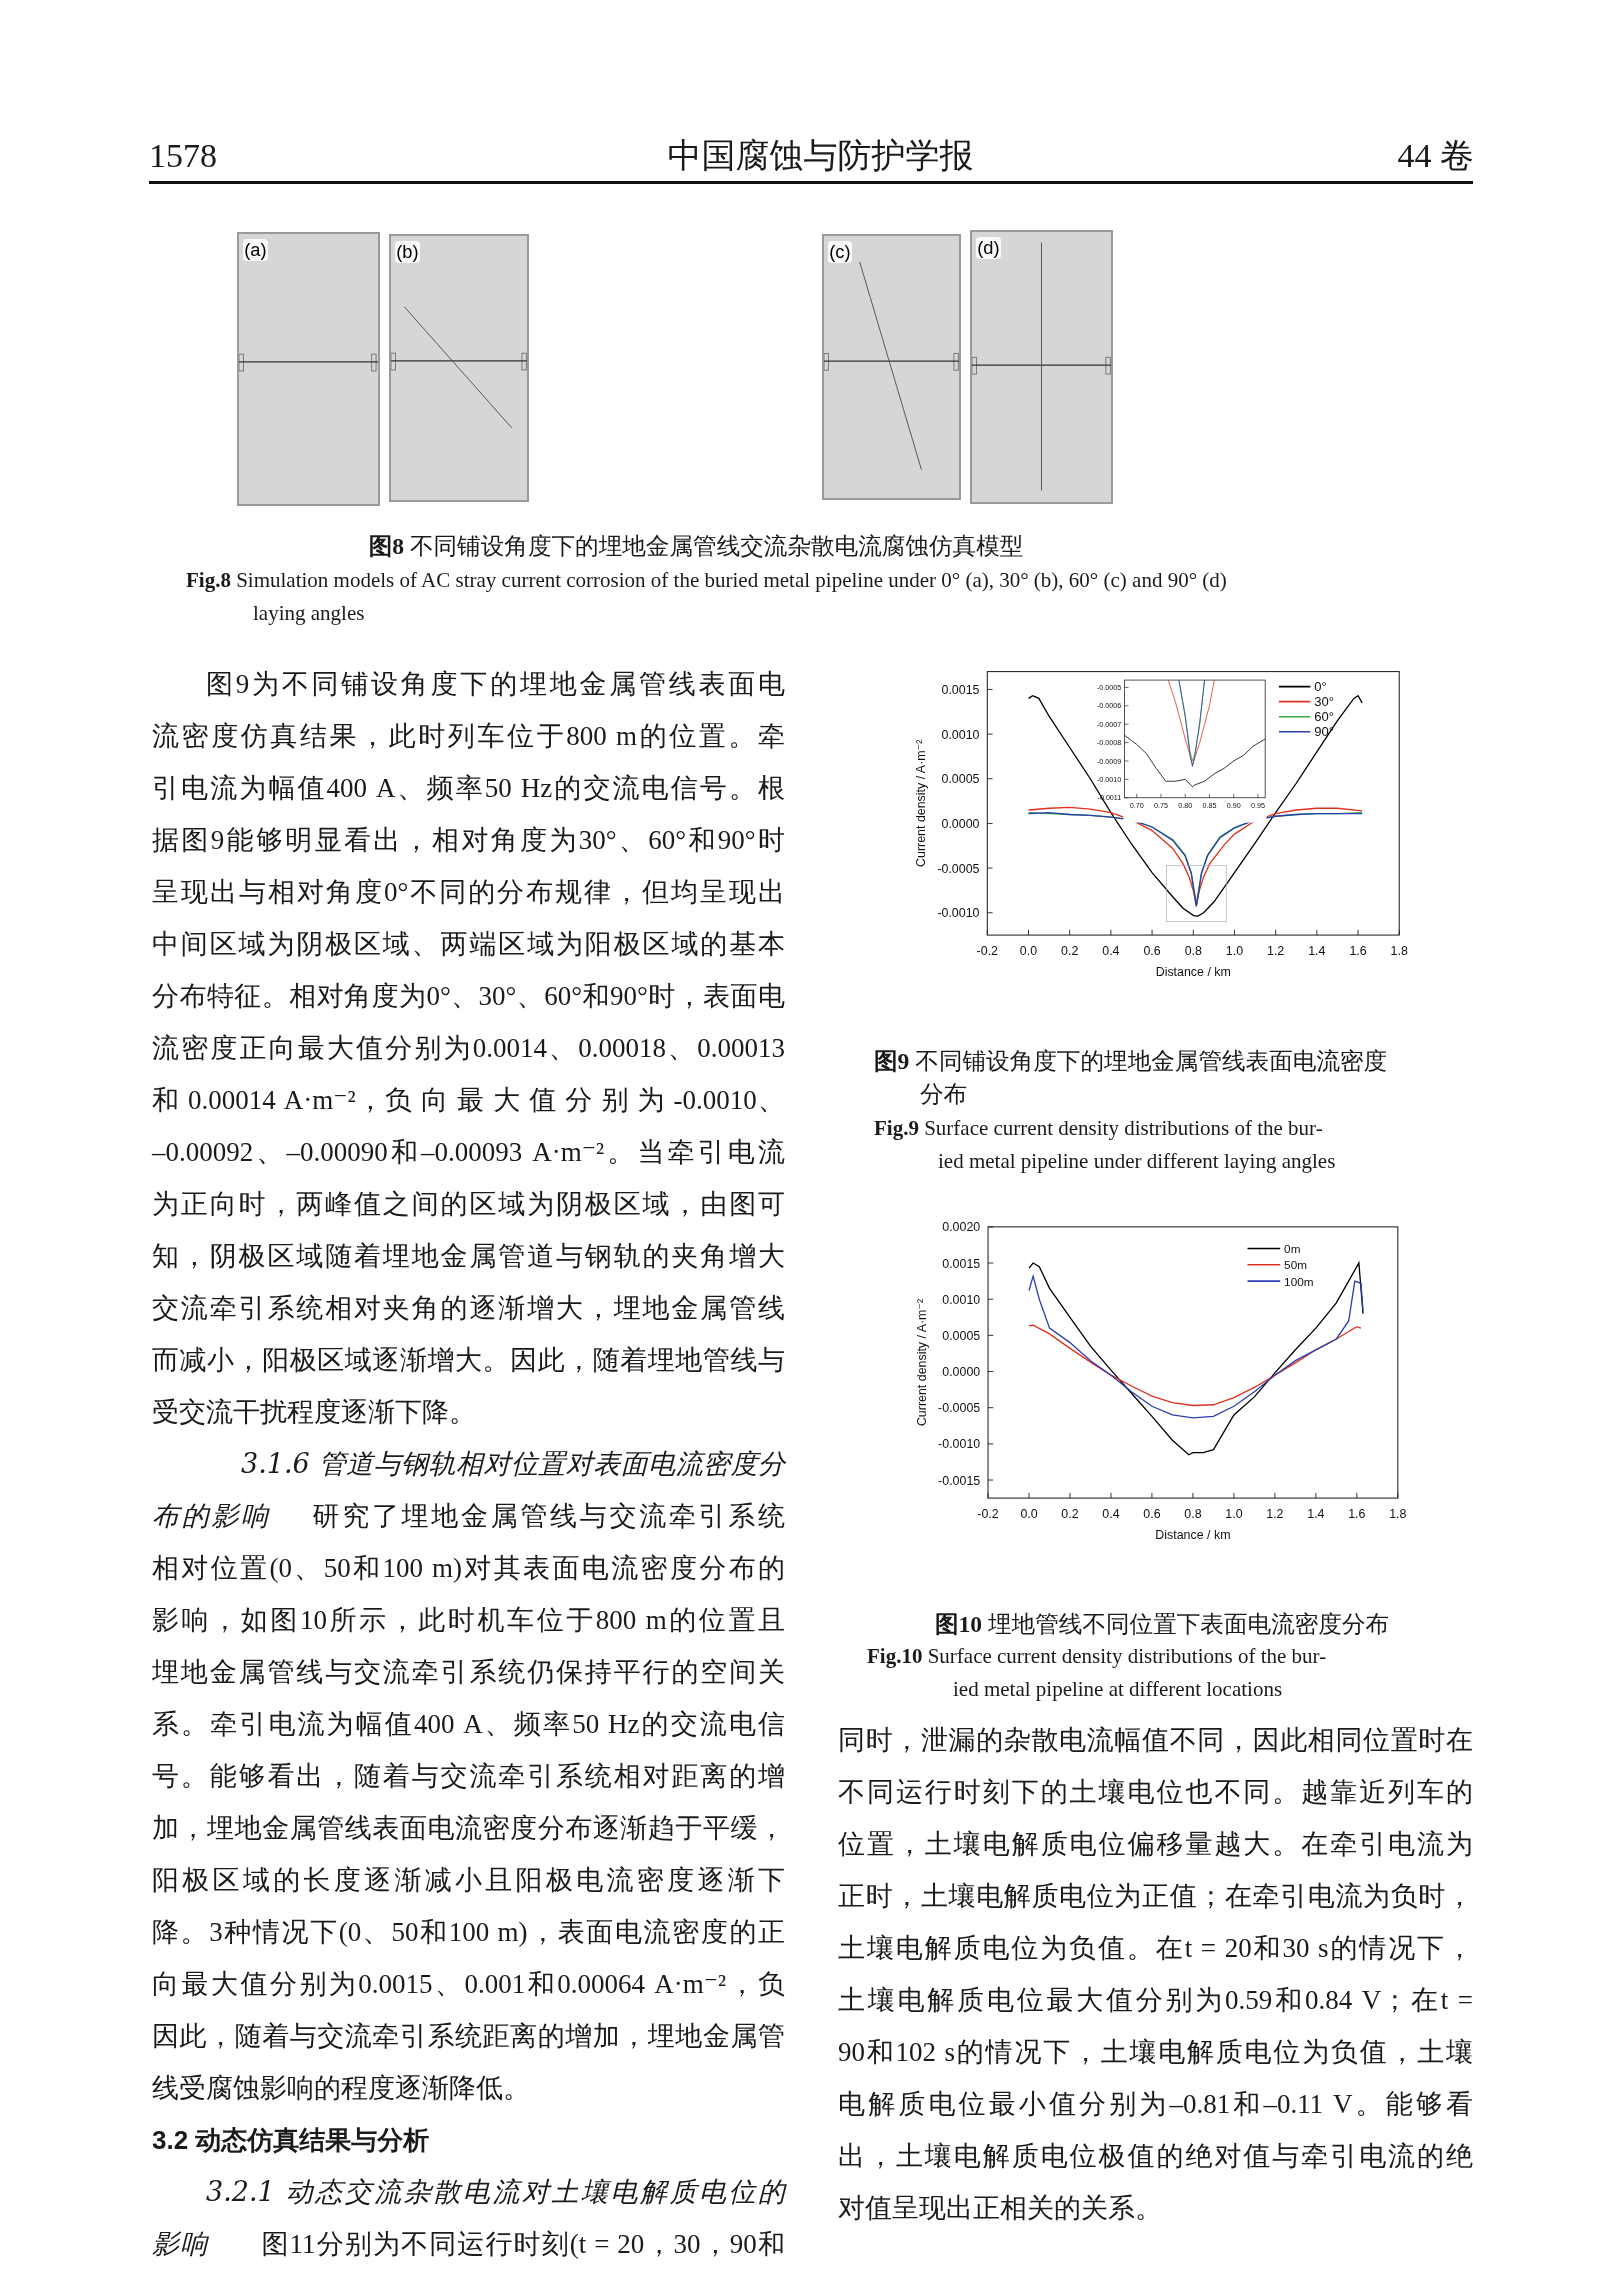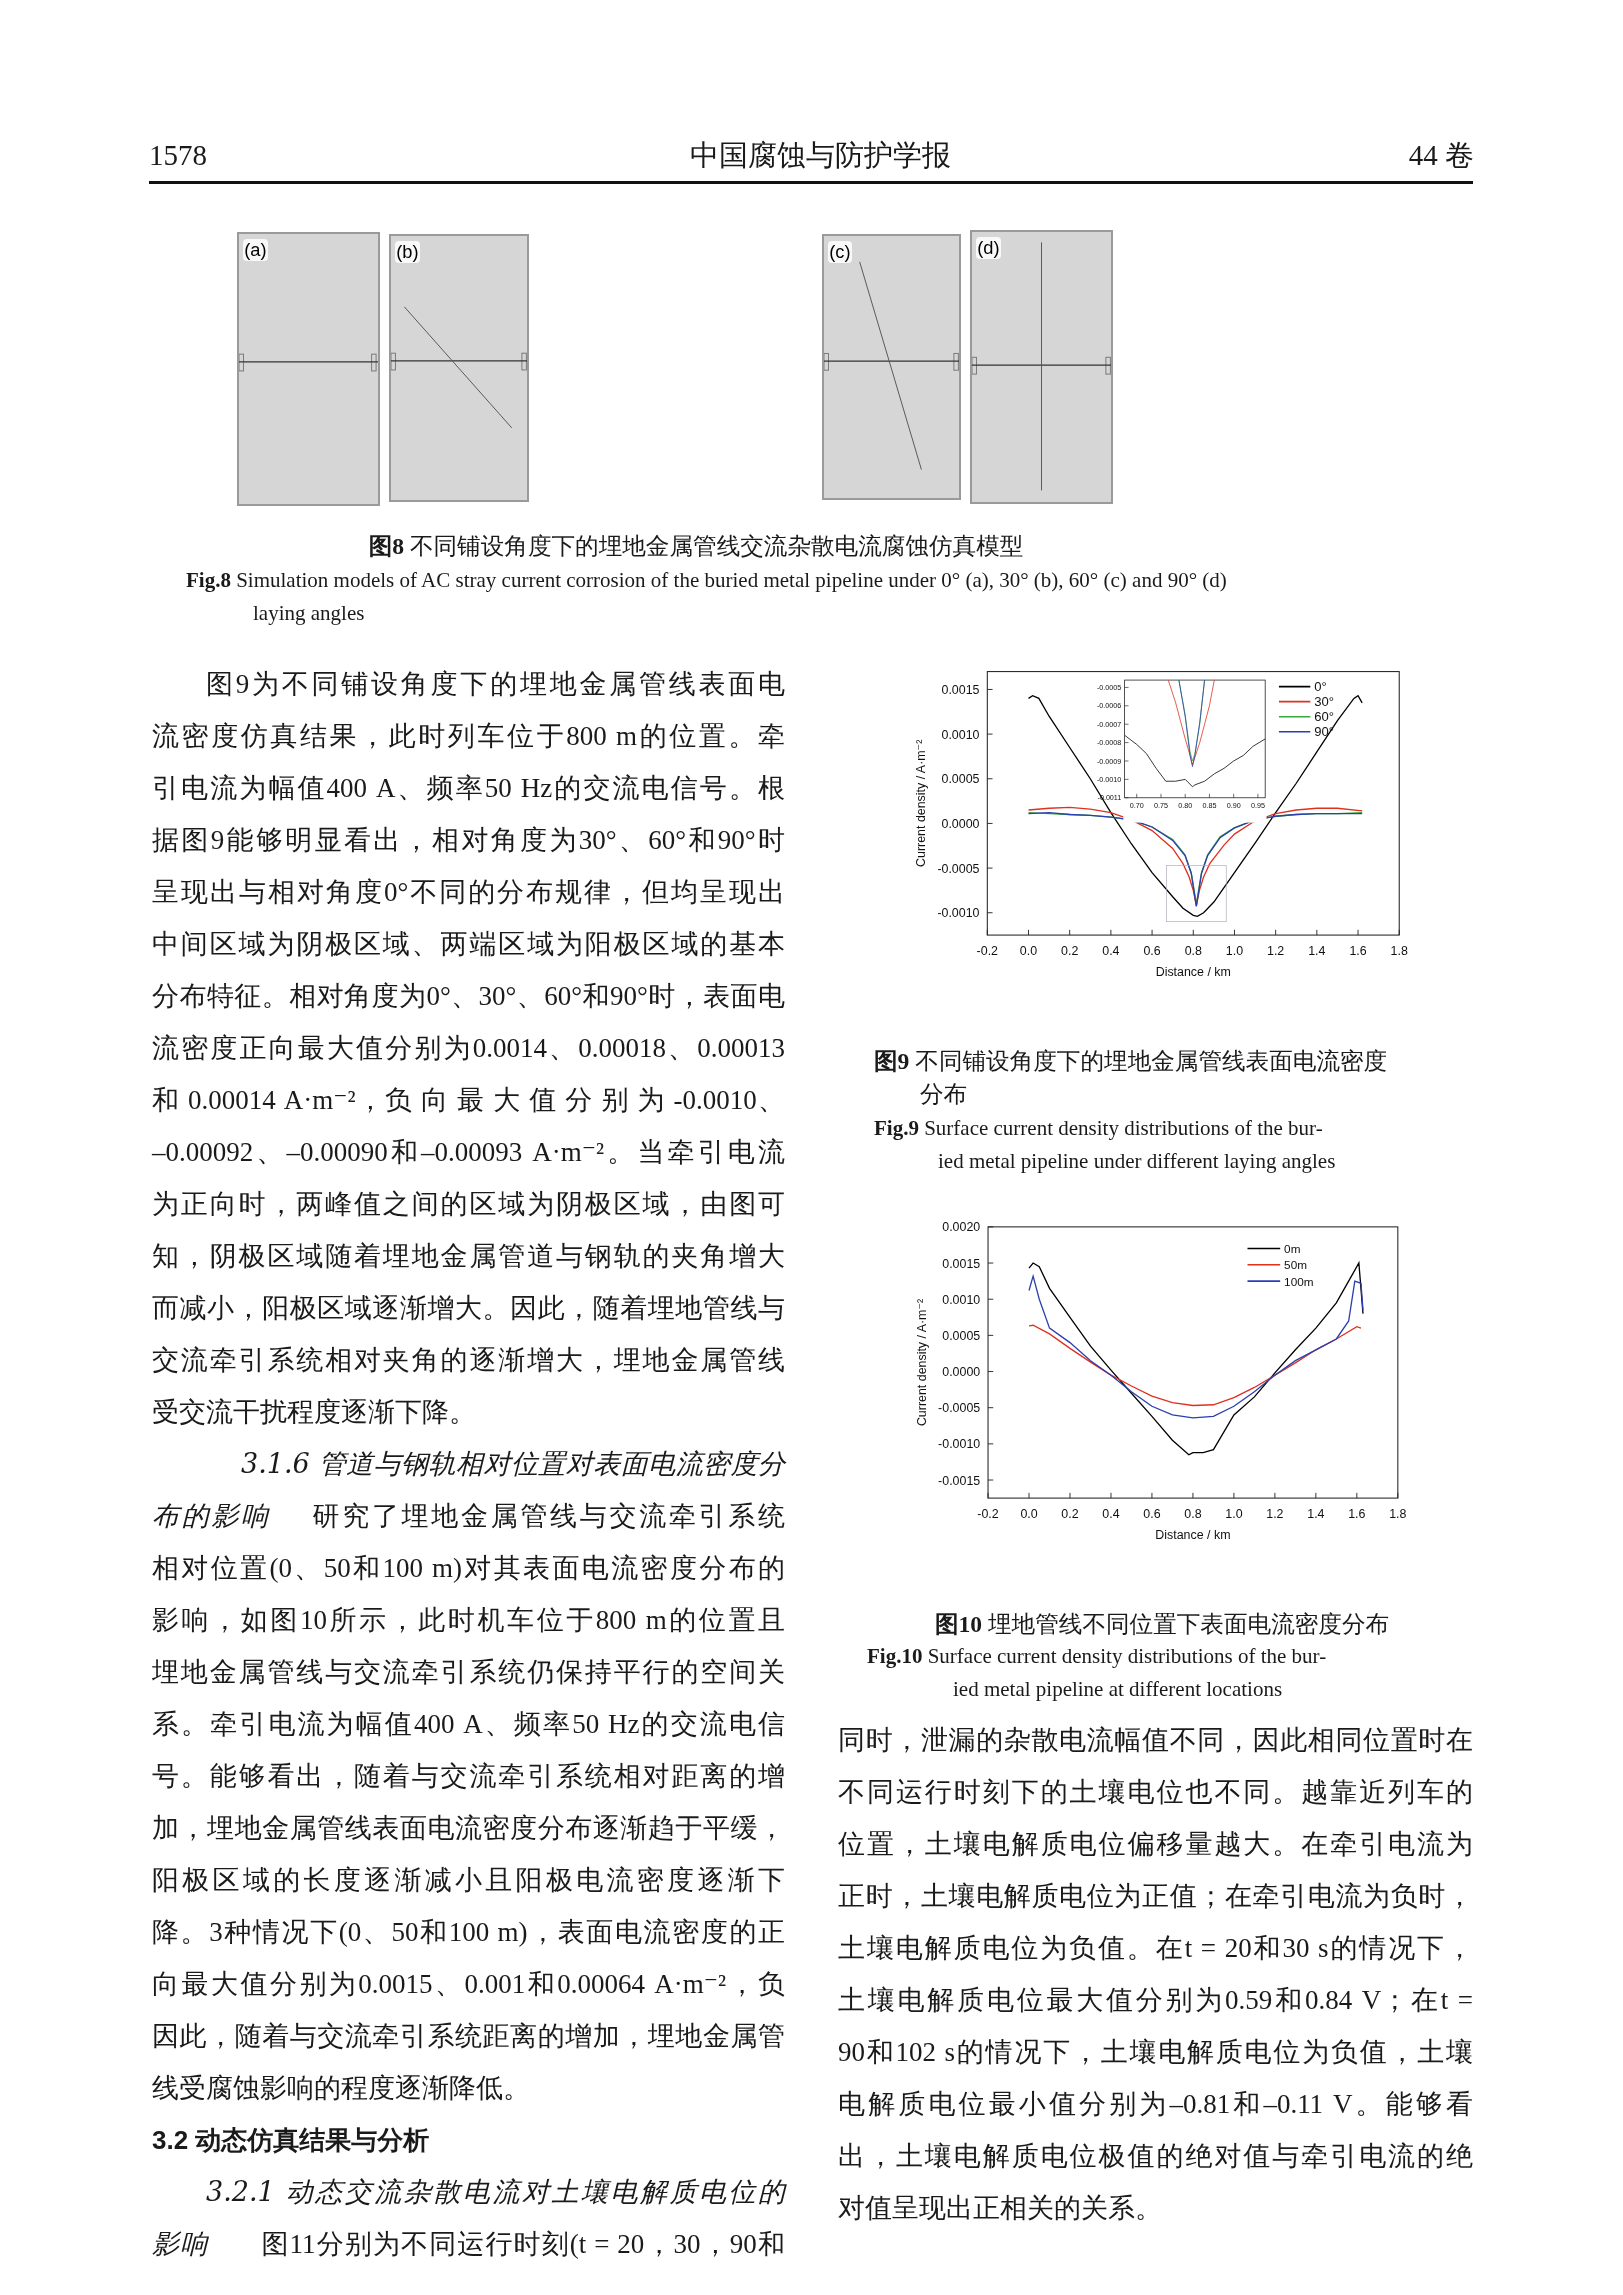--- a/index.html
+++ b/index.html
@@ -1,19 +1,19 @@
 <!DOCTYPE html>
 <html style="font-size:10.5px"><head>
 <meta charset="utf-8">
 <style>
   html, body { margin: 0; padding: 0; background: #ffffff; }
   body { width: 1623px; height: 2295px; position: relative; overflow: hidden;
          font-family: "Liberation Serif", "DejaVu Serif", serif; color: #1a1a1a; }
   .abs { position: absolute; }
-  .hdr { top: 136px; font-size: 29px; line-height: 39px; }
+  .hdr { top: 136px; font-size: 34px; line-height: 39px; }
   .hdr-rule { left: 149px; top: 181px; width: 1324px; height: 2.6px; background: #111; }
   .panel { background: #d6d6d6; border: 2px solid #9a9a9a; box-sizing: border-box; }
   .panel svg { position: absolute; left: 0; top: 0; width: 100%; height: 100%; }
   .panel-label { position: absolute; left: 3.9px; top: 5.2px; font-family: "Liberation Sans", sans-serif;
                  font-size: 18.3px; color: #000; background: rgba(255,255,255,0.85); padding: 0 1.3px; border-radius: 3.9px; }
   .cap-cn { font-size: 23.6px; line-height: 33px; }
   .cap-en { font-size: 21px; line-height: 33px; }
   .cap b { font-weight: bold; }
   .body-text { font-size: 27px; line-height: 52px; text-align: justify; text-align-last: justify; }
   .body-text .p { display: block; white-space: nowrap; }
@@ -81,22 +81,22 @@
       <div class="p">引电流为幅值400 A、频率50 Hz的交流电信号。根</div>
       <div class="p">据图9能够明显看出，相对角度为30°、60°和90°时</div>
       <div class="p">呈现出与相对角度0°不同的分布规律，但均呈现出</div>
       <div class="p">中间区域为阴极区域、两端区域为阳极区域的基本</div>
       <div class="p">分布特征。相对角度为0°、30°、60°和90°时，表面电</div>
       <div class="p">流密度正向最大值分别为0.0014、0.00018、0.00013</div>
       <div class="p">和 0.00014 A·m⁻²，负 向 最 大 值 分 别 为 -0.0010、</div>
       <div class="p">–0.00092、–0.00090和–0.00093 A·m⁻²。当牵引电流</div>
       <div class="p">为正向时，两峰值之间的区域为阴极区域，由图可</div>
       <div class="p">知，阴极区域随着埋地金属管道与钢轨的夹角增大</div>
+      <div class="p">交流牵引系统相对夹角的逐渐增大，埋地金属管线</div>
       <div class="p">而减小，阳极区域逐渐增大。因此，随着埋地管线与</div>
-      <div class="p">交流牵引系统相对夹角的逐渐增大，埋地金属管线</div>
       <div class="p" style="text-align-last: left;">受交流干扰程度逐渐下降。</div>
     </div>
   <div class="p" style="text-indent:54px; text-align-last:justify;">
     <span style="font-family:'DejaVu Serif',serif; font-style:italic;margin-left:35px;">3.1.6 管道与钢轨相对位置对表面电流密度分</span>
   </div>
   <div class="p" style="text-align-last:justify;">
     <span style="font-family:'DejaVu Serif',serif; font-style:italic;">布的影响</span><span style="display:inline-block; width:39px;"></span><span>研究了埋地金属管线与交流牵引系统</span>
   </div>
   <div id="left-para2">
       <div class="p">相对位置(0、50和100 m)对其表面电流密度分布的</div>

